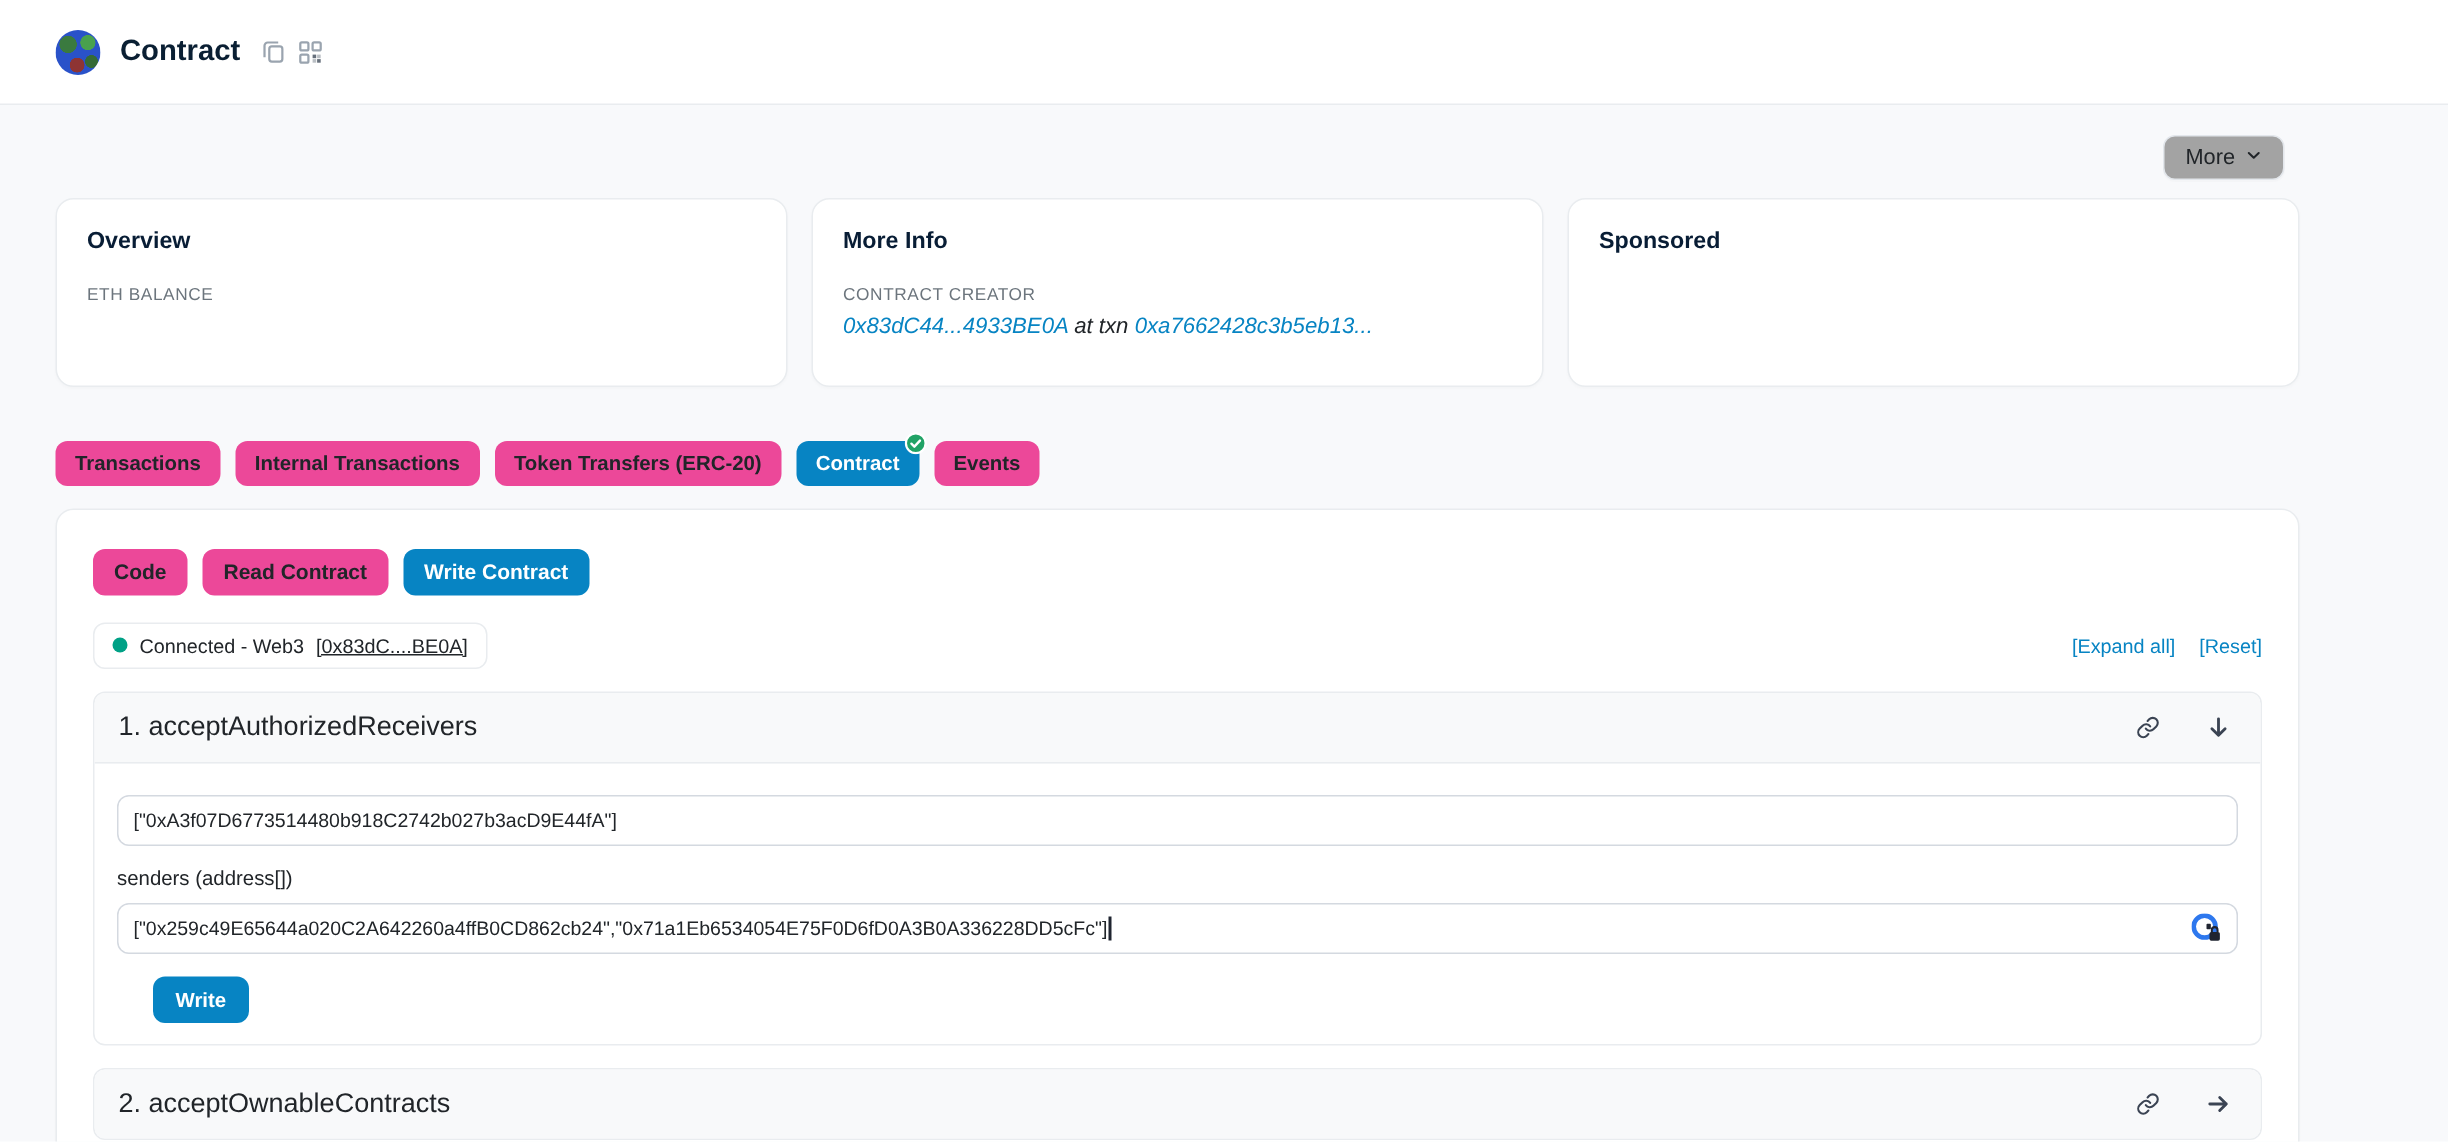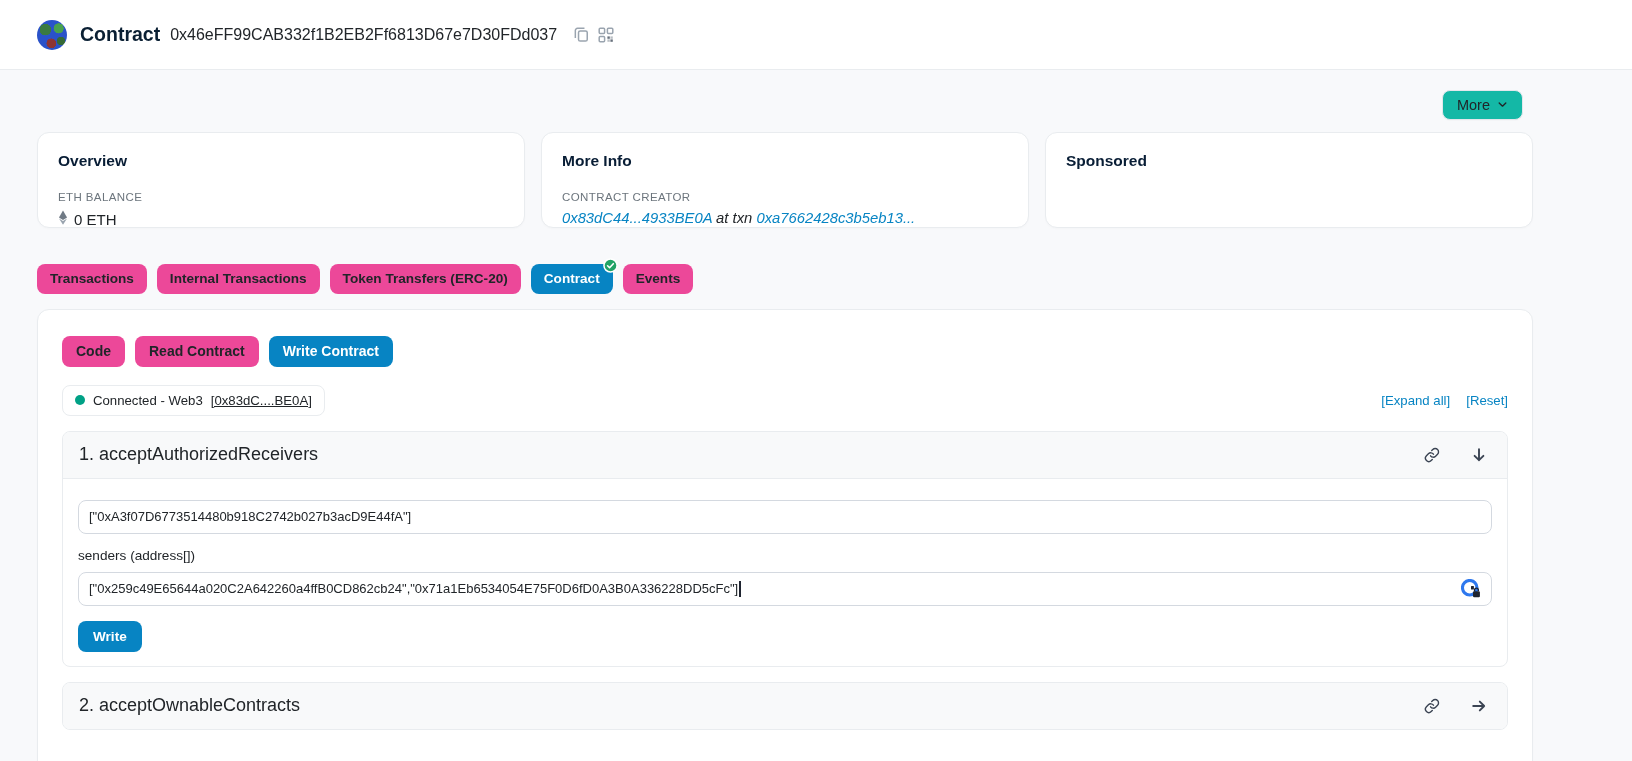--- a/index.html
+++ b/index.html
@@ -32,30 +32,30 @@
   .topbar .addr { font-size:16px; color:#212529; margin-right:12px; }
   .iconbtn {
     background:none; border:none; cursor:pointer;
     display:inline-flex; align-items:center; justify-content:center;
     padding:4px; line-height:0;
   }
   
   .content { width:1496px; margin-left:37px; }
   .more-row { display:flex; justify-content:flex-end; margin-top:20px; padding-right:10px; }
   .more-btn {
-    background:#14b8a6; border:1px solid #e3e7ec; border-radius:8px;
+    background:#a3a3a3; border:1px solid #e3e7ec; border-radius:8px;
     font-family:inherit; font-size:14.5px; color:#212529;
     padding:6px 14px; display:inline-flex; align-items:center; gap:7px;
     cursor:pointer; box-shadow:0 1px 1px rgba(0,0,0,.02);
   }
   
   .cards { display:grid; grid-template-columns:1fr 1fr 1fr; gap:16px; margin-top:12px; }
   .card {
     background:#fff; border:1px solid #e9ecef; border-radius:12px;
-    padding:19px 20px; height:96px;
+    padding:19px 20px; height:126px;
     box-shadow:0 1px 2px rgba(0,0,0,.02);
   }
   .card h2 { font-size:15.5px; font-weight:700; color:#081d35; }
   .kicker {
     font-size:11.5px; color:#6c757d; letter-spacing:.4px;
     margin-top:21px; font-weight:400;
   }
   .balance { display:flex; align-items:center; gap:6px; margin-top:7px; font-size:15px; color:#212529; }
   .creator-line { margin-top:7px; font-size:14.8px;font-style:italic; }
   .blue-link { color:#0784c3; text-decoration:none; cursor:pointer; }
@@ -105,32 +105,31 @@
     margin-top:9px; height:34px; border:1px solid #d4d9e0; border-radius:8px;
     padding:0 10px; display:flex; align-items:center;
     font-size:13px; color:#212529; background:#fff; cursor:text;
     white-space:nowrap; overflow:hidden;
   }
   .input-box .grow { flex:1 1 auto; overflow:hidden; text-overflow:ellipsis; }
   .caret { display:inline-block; width:1.5px; height:16px; background:#1f2430; margin-left:1px; flex:0 0 auto; }
   .op-icon { flex:0 0 auto; margin-left:8px; cursor:pointer; line-height:0; }
   .write-btn {
     margin-top:15px; background:#0784c3; color:#fff; border:none; border-radius:8px;
-    font-family:inherit; font-size:13.6px; font-weight:600; padding:8px 15px; cursor:pointer;
+    font-family:inherit; font-size:13.6px; font-weight:600; padding:8px 15px; cursor:pointer;margin-left:24px;
   }
 </style>
 </head>
 <body>
 
 <div class="page">
 
   <header class="topbar">
     <div class="blockie"></div>
     <h1>Contract</h1>
-    <span class="addr">0x46eFF99CAB332f1B2EB2Ff6813D67e7D30FDd037</span>
     <button class="iconbtn">
       <span>
         <svg viewBox="0 0 16 16" width="17" height="17" fill="none" stroke="#9aa4af" stroke-width="1.4" stroke-linejoin="round">
             <rect x="5.2" y="4.6" width="8.2" height="9.6" rx="1.6"></rect>
             <path d="M10.8 2.2H4.2A2 2 0 0 0 2.2 4.2v7.2"></path>
           </svg>
       </span>
     </button>
     <button class="iconbtn">
       <span>
@@ -161,29 +160,20 @@
               <path d="m3.2 5.8 4.8 4.6 4.8-4.6"></path>
             </svg>
         </span>
       </button>
     </div>
 
     <div class="cards">
       <div class="card">
         <h2>Overview</h2>
         <div class="kicker">ETH BALANCE</div>
-        <div class="balance">
-          <span>
-            <svg viewBox="0 0 10 16" width="10" height="15">
-                <path d="M5 .4 9.3 7.9 5 10.6.7 7.9Z" fill="#707a85"></path>
-                <path d="M5 11.7 9.3 9 5 15.6.7 9Z" fill="#9aa4af"></path>
-              </svg>
-          </span>
-          <span>0 ETH</span>
-        </div>
       </div>
 
       <div class="card">
         <h2>More Info</h2>
         <div class="kicker">CONTRACT CREATOR</div>
         <div class="creator-line">
           <a class="blue-link">0x83dC44...4933BE0A</a><span> at txn </span><a class="blue-link">0xa7662428c3b5eb13...</a>
         </div>
       </div>
 

